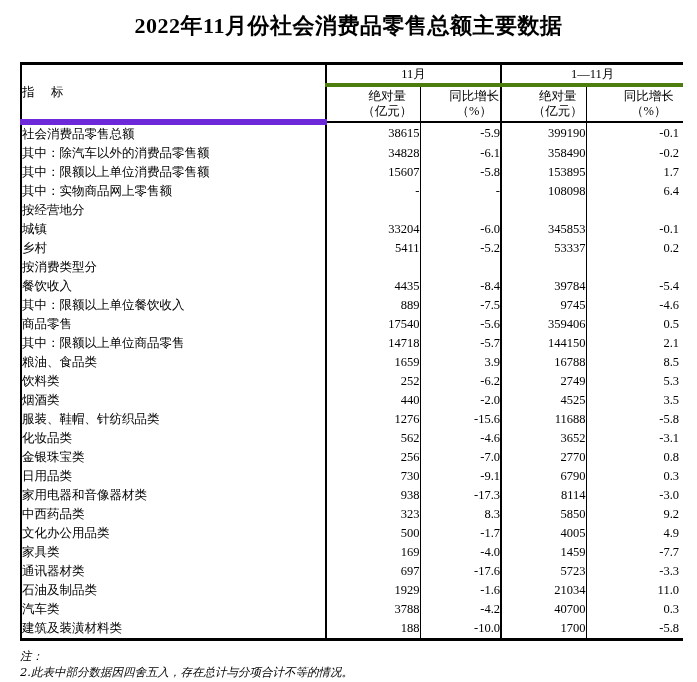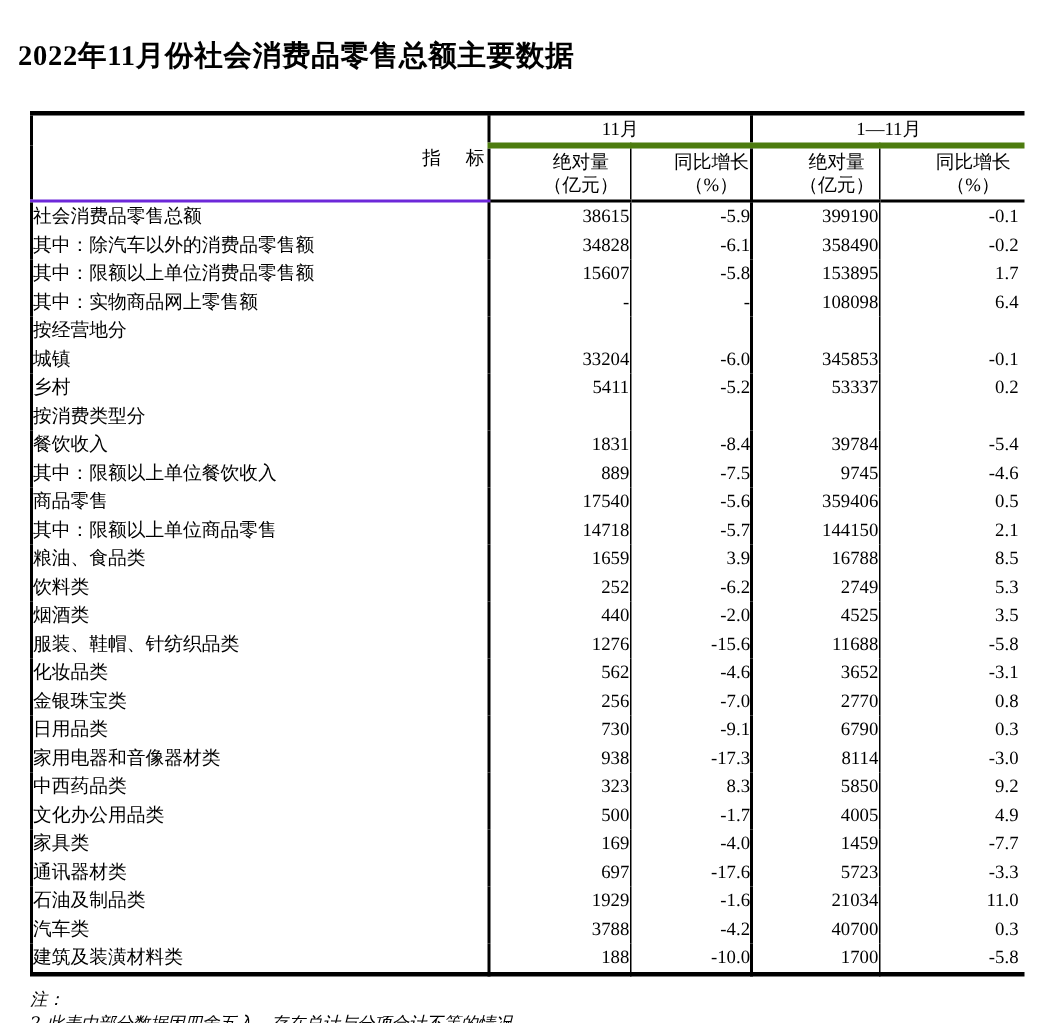--- a/index.html
+++ b/index.html
@@ -10,23 +10,24 @@
     font-family: "Liberation Serif", "DejaVu Serif", serif;
   }
   .page {
     position: relative;
     width: 697px;
     height: 682px;
     background: #ffffff;
     overflow: hidden;
   }
   .title {
-    margin: 12px;
+    margin: 0;
     padding-top: 14px;
-    font-size: 19px;
+    text-align: center;
+    font-size: 22px;
     font-weight: bold;
     letter-spacing: 0.5px;
     height: 24px;
     line-height: 24px;
   }
   table.main {
     border-collapse: collapse;
     table-layout: fixed;
     width: 662px;
     margin: 24px 0 0 20px;
@@ -37,22 +38,22 @@
   table.main th, table.main td {
     font-weight: normal;
     white-space: nowrap;
     overflow: hidden;
     padding: 0;
     font-size: 12.5px;
   }
   .b-thick-r { border-right: 2px solid #000; }
   .b-thin-r  { border-right: 1px solid #000; }
   th.indicator-h {
-    text-align: right;
-    border-bottom: 2px solid #6d28d9;
+    text-align: left;
+    border-bottom: 6px solid #6d28d9;
     letter-spacing: 2px;
   }
   th.group-h {
     height: 18px;
     line-height: 18px;
     text-align: center;
     border-bottom: 4px solid #4d7c0f;
   }
   th.sub-h {
     height: 34px;
@@ -176,21 +177,21 @@
         </tr>
         <tr>
           <td class="label b-thick-r indent-0">按消费类型分</td>
           <td class="num b-thin-r"></td>
           <td class="num b-thick-r"></td>
           <td class="num b-thin-r"></td>
           <td class="num last"></td>
         </tr>
         <tr>
           <td class="label b-thick-r indent-1">餐饮收入</td>
-          <td class="num b-thin-r">1831</td>
+          <td class="num b-thin-r">4435</td>
           <td class="num b-thick-r">-8.4</td>
           <td class="num b-thin-r">39784</td>
           <td class="num last">-5.4</td>
         </tr>
         <tr>
           <td class="label b-thick-r indent-2">其中：限额以上单位餐饮收入</td>
           <td class="num b-thin-r">889</td>
           <td class="num b-thick-r">-7.5</td>
           <td class="num b-thin-r">9745</td>
           <td class="num last">-4.6</td>

